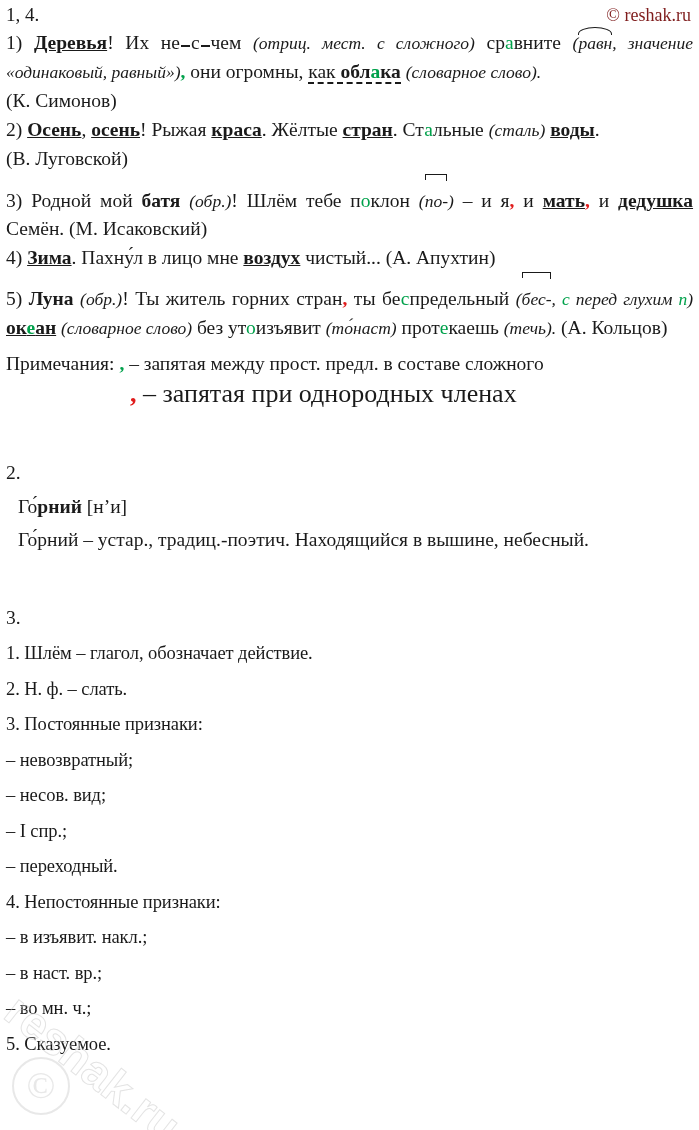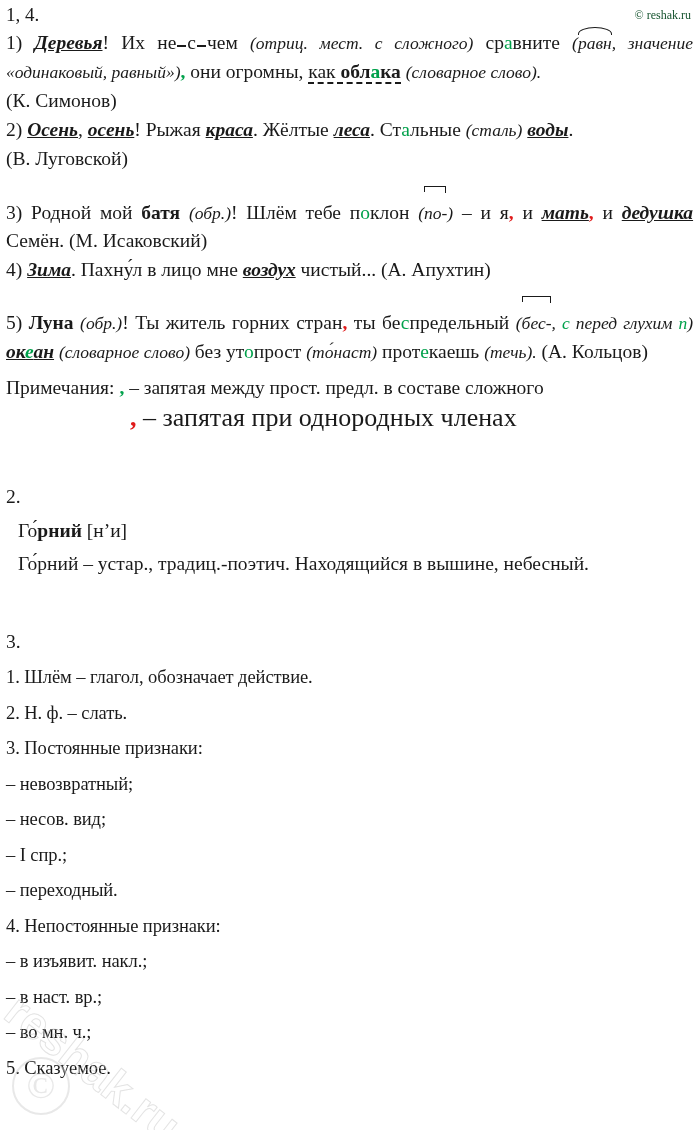--- a/index.html
+++ b/index.html
@@ -32,39 +32,39 @@
     position: absolute;
     left: 4px;
     top: 0;
     font-size: 19px;
     line-height: 22px;
   }
   .watermark-top {
     position: absolute;
     right: 6px;
     top: 0;
-    font-size: 12px;
+    font-size: 18px;
     line-height: 22px;
-    color: #14532d;
+    color: #7f1d1d;
     white-space: nowrap;
   }
 
   
   .para {
     font-size: 19.5px;
     line-height: 27.5px;
     text-align: justify;
     text-justify: inter-word;
     margin: 0 4px 0 4px;
     padding: 0;
   }
   .para + .para { margin-top: 1px; }
 
   .b      { font-weight: bold; }
-  .bu     { font-weight: bold; text-decoration: underline; font-style: italic; }
+  .bu     { font-weight: bold; text-decoration: underline; }
   .it     { font-style: italic; font-size: 17.5px; }
   .green  { color: #00a14b; }
   .red    { color: #e01b1b; }
 
   
   .dashu {
     border-bottom: 2px dashed #1a1a1a;
     padding-bottom: 0px;
   }
 
@@ -97,21 +97,20 @@
     border-radius: 60% 60% 0 0 / 100% 100% 0 0;
   }
 
   
   .prefix {
     position: relative;
     display: inline-block;
     font-style: italic;
     font-size: 17.5px;
     padding-top: 14px;
-    margin-top: 12px;
   }
   .prefix::before {
     content: "";
     position: absolute;
     left: 0;
     right: 1px;
     top: 0px;
     height: 6px;
     border: 1.6px solid #1a1a1a;
     border-bottom: none;
@@ -228,21 +227,21 @@
   </p>
   <p class="para">(К. Симонов)</p>
 
   <p class="para">
     <span>2)</span>
     <span class="bu">Осень</span><span>,</span>
     <span class="bu">осень</span><span>!</span>
     <span>Рыжая</span>
     <span class="bu">краса</span><span>.</span>
     <span>Жёлтые</span>
-    <span class="bu">леса</span><span>.</span>
+    <span class="bu">стран</span><span>.</span>
     <span><span>Ст</span><span class="green">а</span><span>льные</span></span>
     <span class="it">(сталь)</span>
     <span class="bu">воды</span><span>.</span>
   </p>
   <p class="para">(В. Луговской)</p>
 
   <p class="para">
     <span>3)</span>
     <span>Родной мой</span>
     <span class="b">батя</span>
@@ -270,21 +269,21 @@
 
   <p class="para">
     <span>5)</span>
     <span class="b">Луна</span>
     <span class="it">(обр.)</span><span>!</span>
     <span>Ты житель горних стран</span><span class="red b">,</span>
     <span><span>ты бе</span><span class="green">с</span><span>предельный</span></span>
     <span class="it">(</span><span class="prefix">бес-</span><span class="it">, </span><span class="it green">с</span><span class="it"> перед глухим </span><span class="it green">п</span><span class="it">)</span>
     <span class="bu"><span>ок</span><span class="green">е</span><span>ан</span></span>
     <span class="it">(словарное слово)</span>
-    <span><span>без ут</span><span class="green">о</span><span>прост</span></span>
+    <span><span>без ут</span><span class="green">о</span><span>изъявит</span></span>
     <span class="it">(то́наст)</span>
     <span><span>прот</span><span class="green">е</span><span>каешь</span></span>
     <span class="it">(течь).</span>
     <span>(А. Кольцов)</span>
   </p>
 
   <div class="notes-first">
     <span>Примечания:</span>
     <span class="green b">,</span>
     <span>– запятая между прост. предл. в составе сложного</span>

